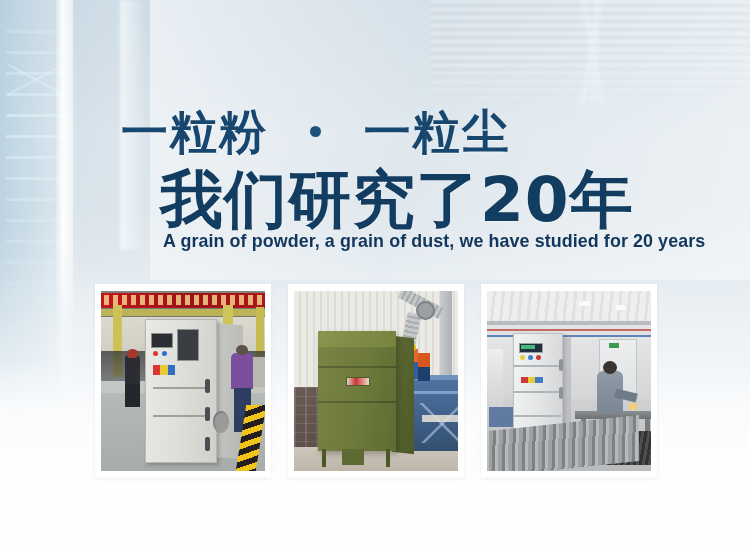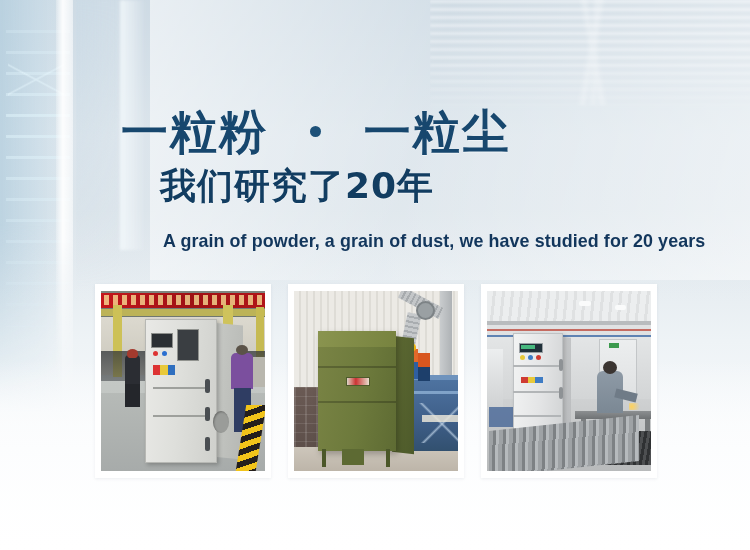--- a/index.html
+++ b/index.html
@@ -106,21 +106,21 @@
     white-space:nowrap;
     margin-left:33px;
   }
   .h-dot{
     display:inline-block;width:11px;height:11px;border-radius:50%;
     background:#1d5179;vertical-align:middle;
     margin:0 24px 8px 24px;
   }
   .h-line2{
     position:absolute;left:160px;top:168px;
-    font-size:36px;line-height:1;font-weight:bold;letter-spacing:1px;
+    font-size:63px;line-height:1;font-weight:bold;letter-spacing:1px;
     color:#123d61;
     font-family:"DejaVu Sans","Liberation Sans",sans-serif;
     text-shadow:0 1px 0 rgba(255,255,255,.4);
     white-space:nowrap;
   }
   .h-sub{
     position:absolute;left:163px;top:230px;
     font-size:19px;font-weight:bold;letter-spacing:.1px;
     color:#12365c;
     font-family:"Liberation Sans","DejaVu Sans",sans-serif;

